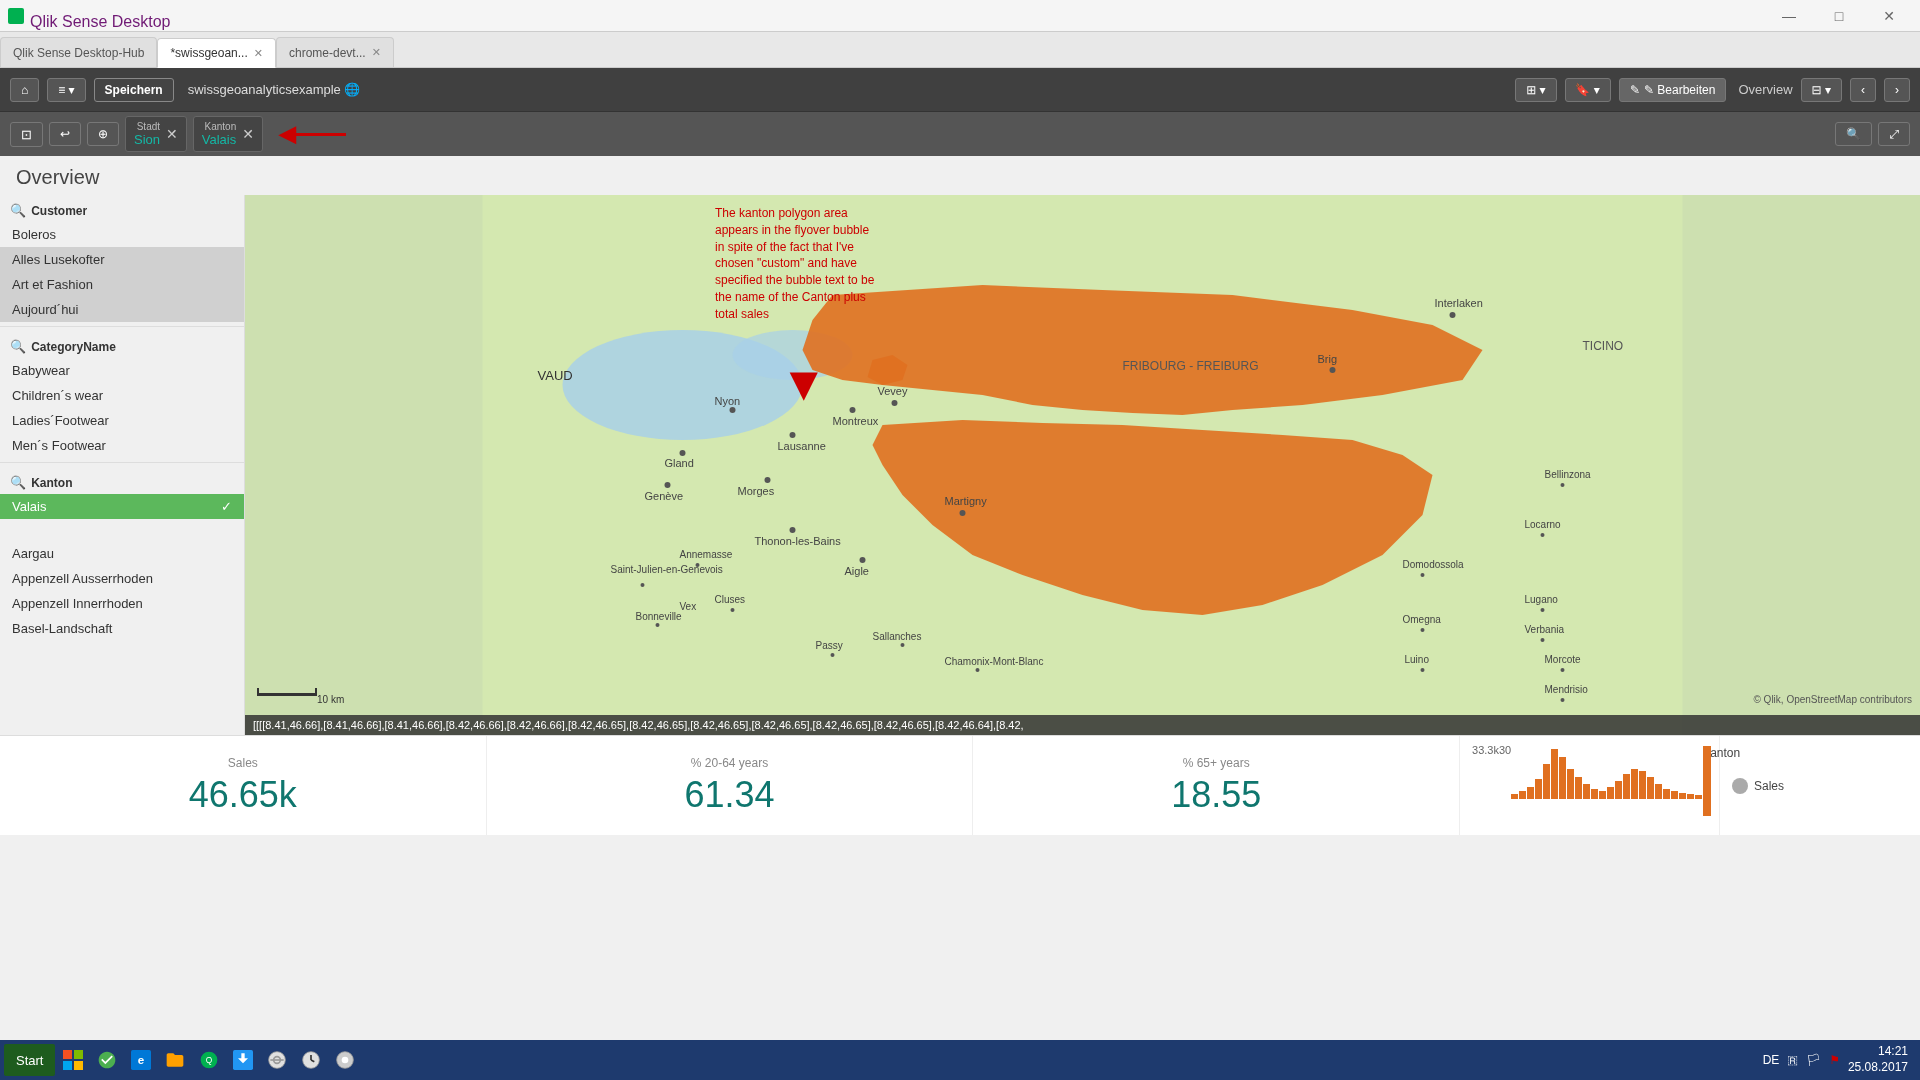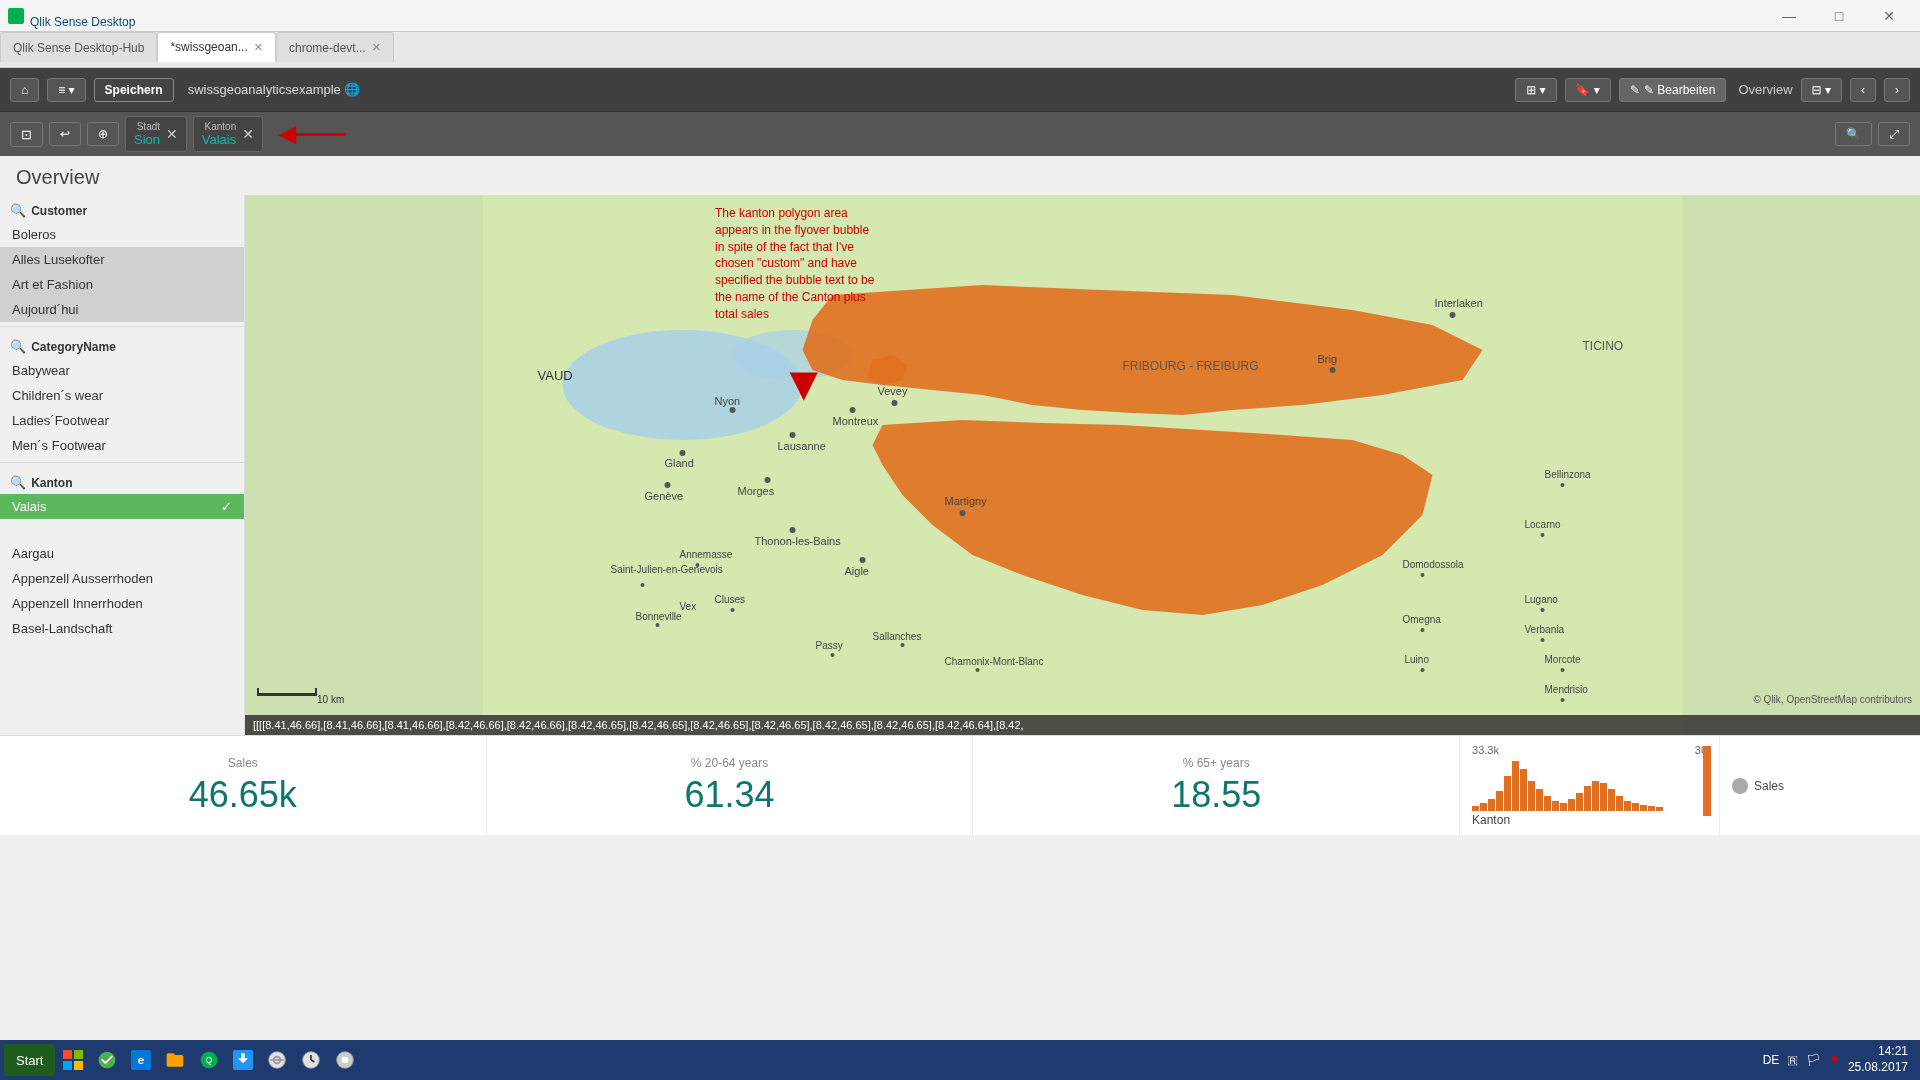--- a/index.html
+++ b/index.html
@@ -9,30 +9,30 @@
     .title-bar {
       background: #f5f5f5;
       height: 32px;
       display: flex;
       align-items: center;
       padding: 0 8px;
       border-bottom: 1px solid #ccc;
       font-size: 12px;
     }
     .title-bar-icon { width: 16px; height: 16px; background: #00b050; margin-right: 6px; border-radius: 2px; }
-    .title-bar-text { flex: 1; font-size: 12px; color: #0c4a6e; margin-top: 12px; }
+    .title-bar-text { flex: 1; font-size: 16px; color: #701a75; margin-top: 12px; }
     .title-bar-controls { display: flex; gap: 4px; }
     .title-bar-btn { width: 46px; height: 32px; display: flex; align-items: center; justify-content: center; cursor: pointer; font-size: 14px; color: #666; }
 
     
     .tab-bar {
       background: #e8e8e8;
       height: 36px;
       display: flex;
-      align-items: flex-start;
+      align-items: flex-end;
       border-bottom: 1px solid #ccc;
     }
     .tab {
       height: 30px;
       padding: 0 12px;
       display: flex;
       align-items: center;
       gap: 6px;
       font-size: 12px;
       border: 1px solid #ccc;
@@ -217,21 +217,21 @@
       border-right: 1px solid #eee;
       padding: 8px;
     }
     .stat-label { font-size: 12px; color: #888; margin-bottom: 4px; }
     .stat-value { font-size: 36px; color: #0f766e; font-weight: 400; }
 
     
     .chart-block {
       width: 260px;
       display: flex;
-      flex-direction: column;
+      flex-direction: row;
       padding: 8px 12px;
       border-right: 1px solid #eee;
       position: relative;
     }
     .chart-top { display: flex; justify-content: space-between; font-size: 11px; color: #666; margin-bottom: 4px; }
     .chart-label { font-size: 12px; color: #444; margin-top: 2px; }
 
     
     .legend-block {
       width: 200px;

